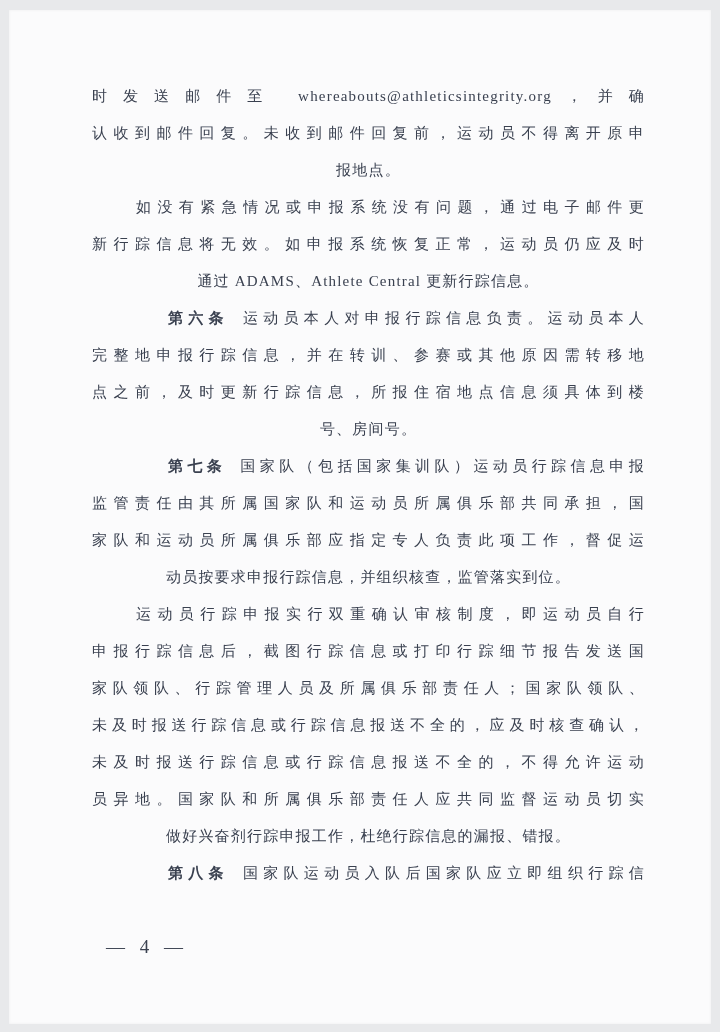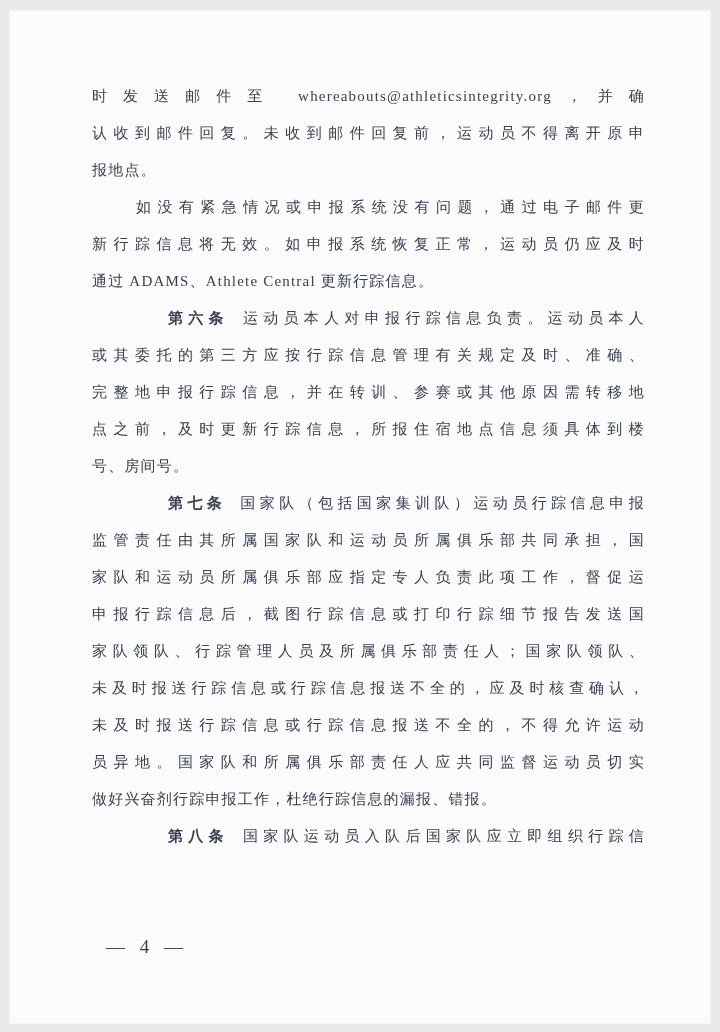--- a/index.html
+++ b/index.html
@@ -26,21 +26,21 @@
     top: 68px;
     width: 553px;
     color: var(--ink, #3a4150);
     font-size: 15px;
     line-height: 37px;
     letter-spacing: 1.2px;
   }
   .line {
     height: 37px;
     white-space: nowrap;
-    text-align: left;
+    text-align: center;
   }
   .line.j {
     white-space: normal;
     text-align: justify;
     text-align-last: justify;
   }
   .line.ind {
     text-indent: 44px;
   }
   .term {
@@ -64,29 +64,30 @@
   <div class="content">
     <div class="line j">时发送邮件至 whereabouts@athleticsintegrity.org，并确</div>
     <div class="line j">认收到邮件回复。未收到邮件回复前，运动员不得离开原申</div>
     <div class="line">报地点。</div>
     <div class="line j ind">如没有紧急情况或申报系统没有问题，通过电子邮件更</div>
     <div class="line j">新行踪信息将无效。如申报系统恢复正常，运动员仍应及时</div>
     <div class="line">通过 ADAMS、Athlete Central 更新行踪信息。</div>
     <div class="line j ind">
       <span class="term">第六条</span><span>运动员本人对申报行踪信息负责。运动员本人</span>
     </div>
-    <div class="line j">或其委托的第三方应按行踪信息管理有关规定及时、准确、</div>
     <div class="line j">完整地申报行踪信息，并在转训、参赛或其他原因需转移地</div>
     <div class="line j">点之前，及时更新行踪信息，所报住宿地点信息须具体到楼</div>
     <div class="line">号、房间号。</div>
     <div class="line j ind">
       <span class="term">第七条</span><span>国家队（包括国家集训队）运动员行踪信息申报</span>
     </div>
     <div class="line j">监管责任由其所属国家队和运动员所属俱乐部共同承担，国</div>
     <div class="line j">家队和运动员所属俱乐部应指定专人负责此项工作，督促运</div>
+    <div class="line">动员按要求申报行踪信息，并组织核查，监管落实到位。</div>
+    <div class="line j ind">运动员行踪申报实行双重确认审核制度，即运动员自行</div>
     <div class="line j">申报行踪信息后，截图行踪信息或打印行踪细节报告发送国</div>
     <div class="line j">家队领队、行踪管理人员及所属俱乐部责任人；国家队领队、</div>
     <div class="line j">未及时报送行踪信息或行踪信息报送不全的，应及时核查确认，</div>
     <div class="line j">未及时报送行踪信息或行踪信息报送不全的，不得允许运动</div>
     <div class="line j">员异地。国家队和所属俱乐部责任人应共同监督运动员切实</div>
     <div class="line">做好兴奋剂行踪申报工作，杜绝行踪信息的漏报、错报。</div>
     <div class="line j ind">
       <span class="term">第八条</span><span>国家队运动员入队后国家队应立即组织行踪信</span>
     </div>
   </div>

